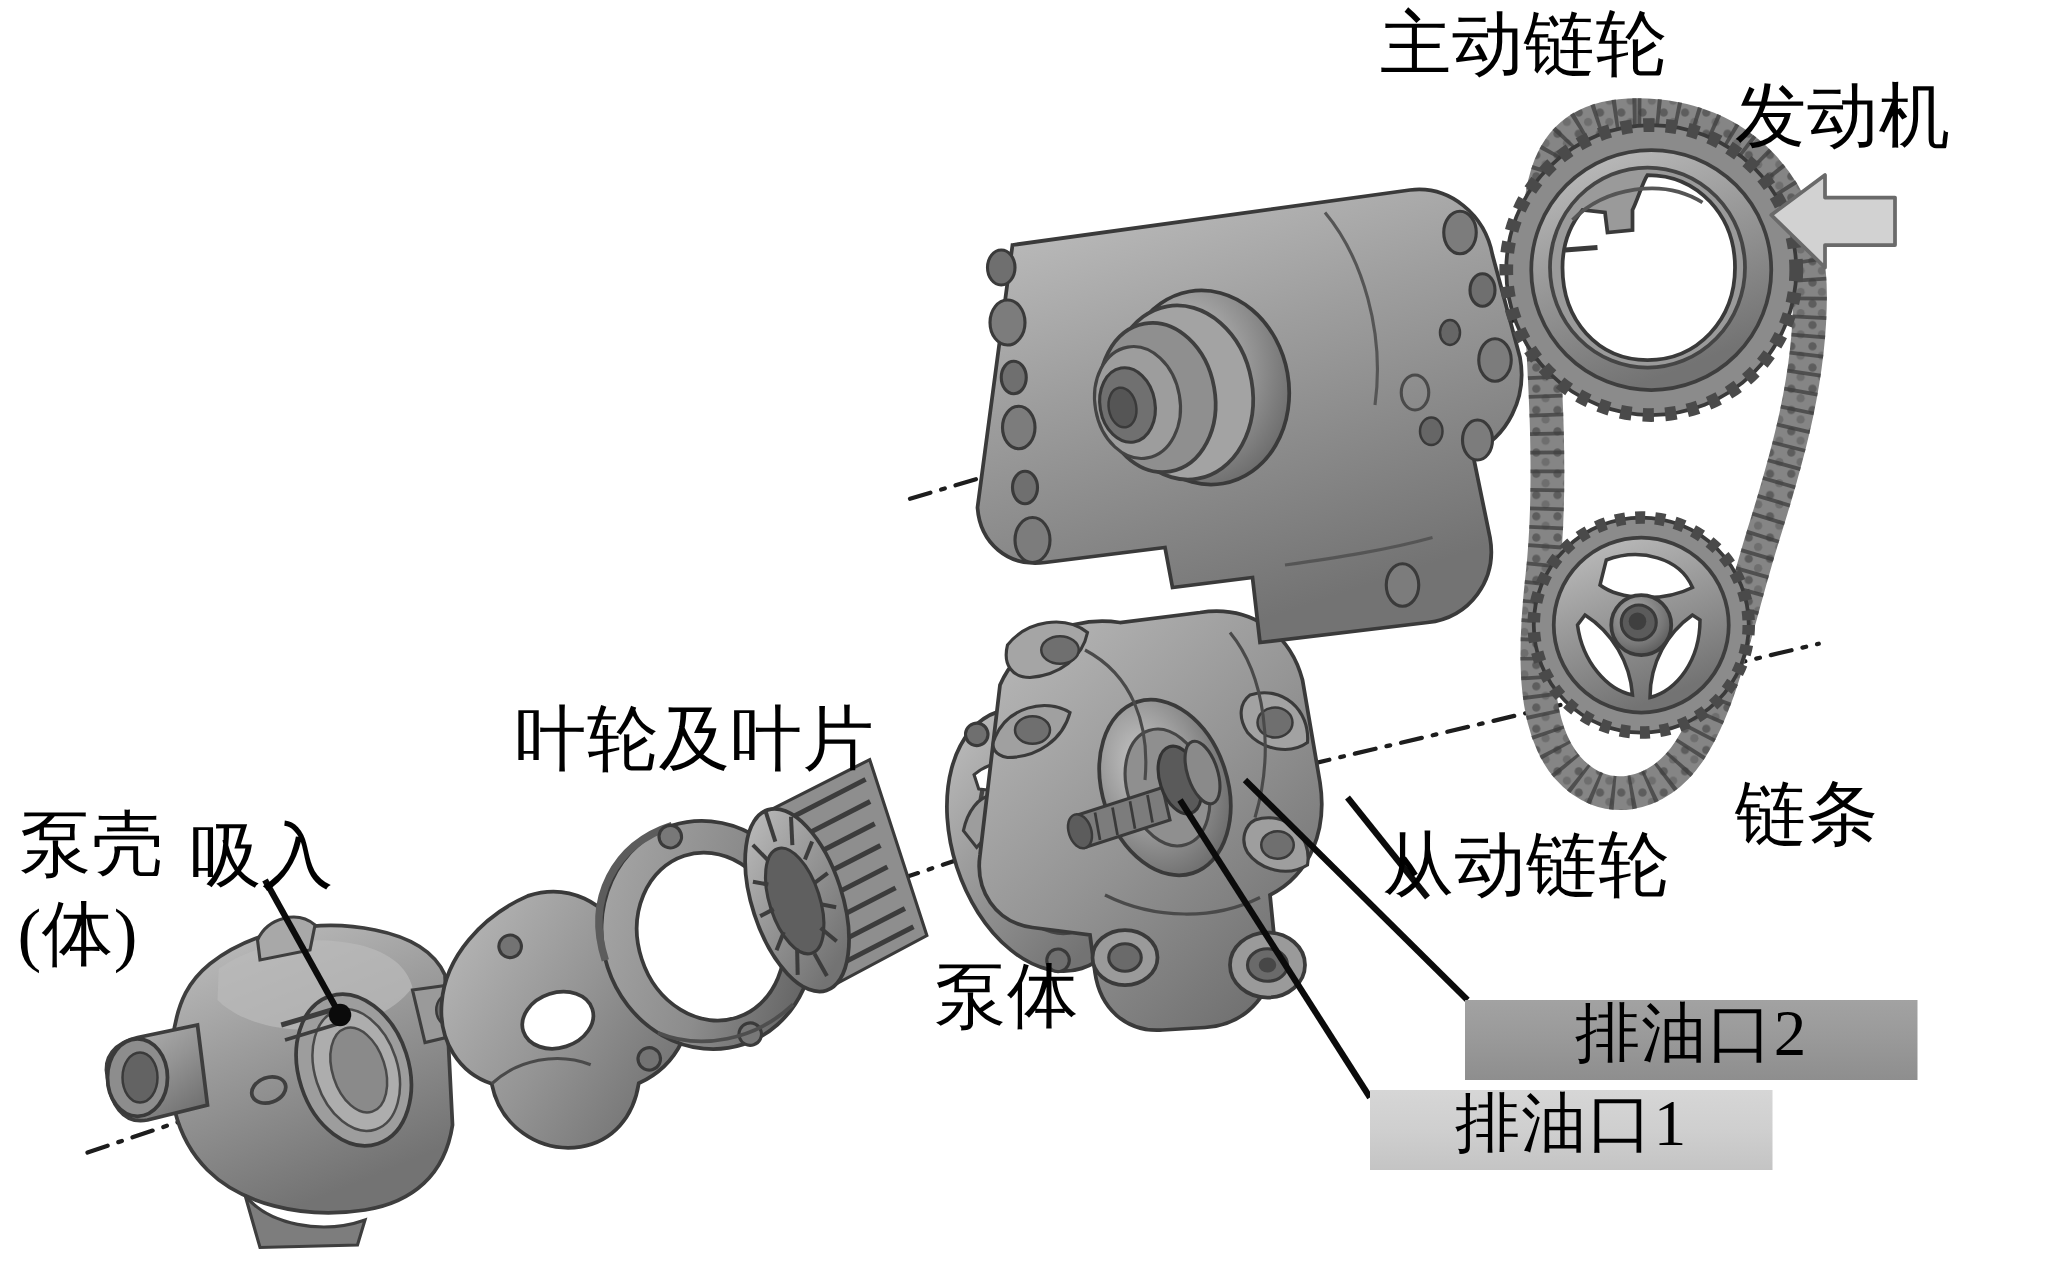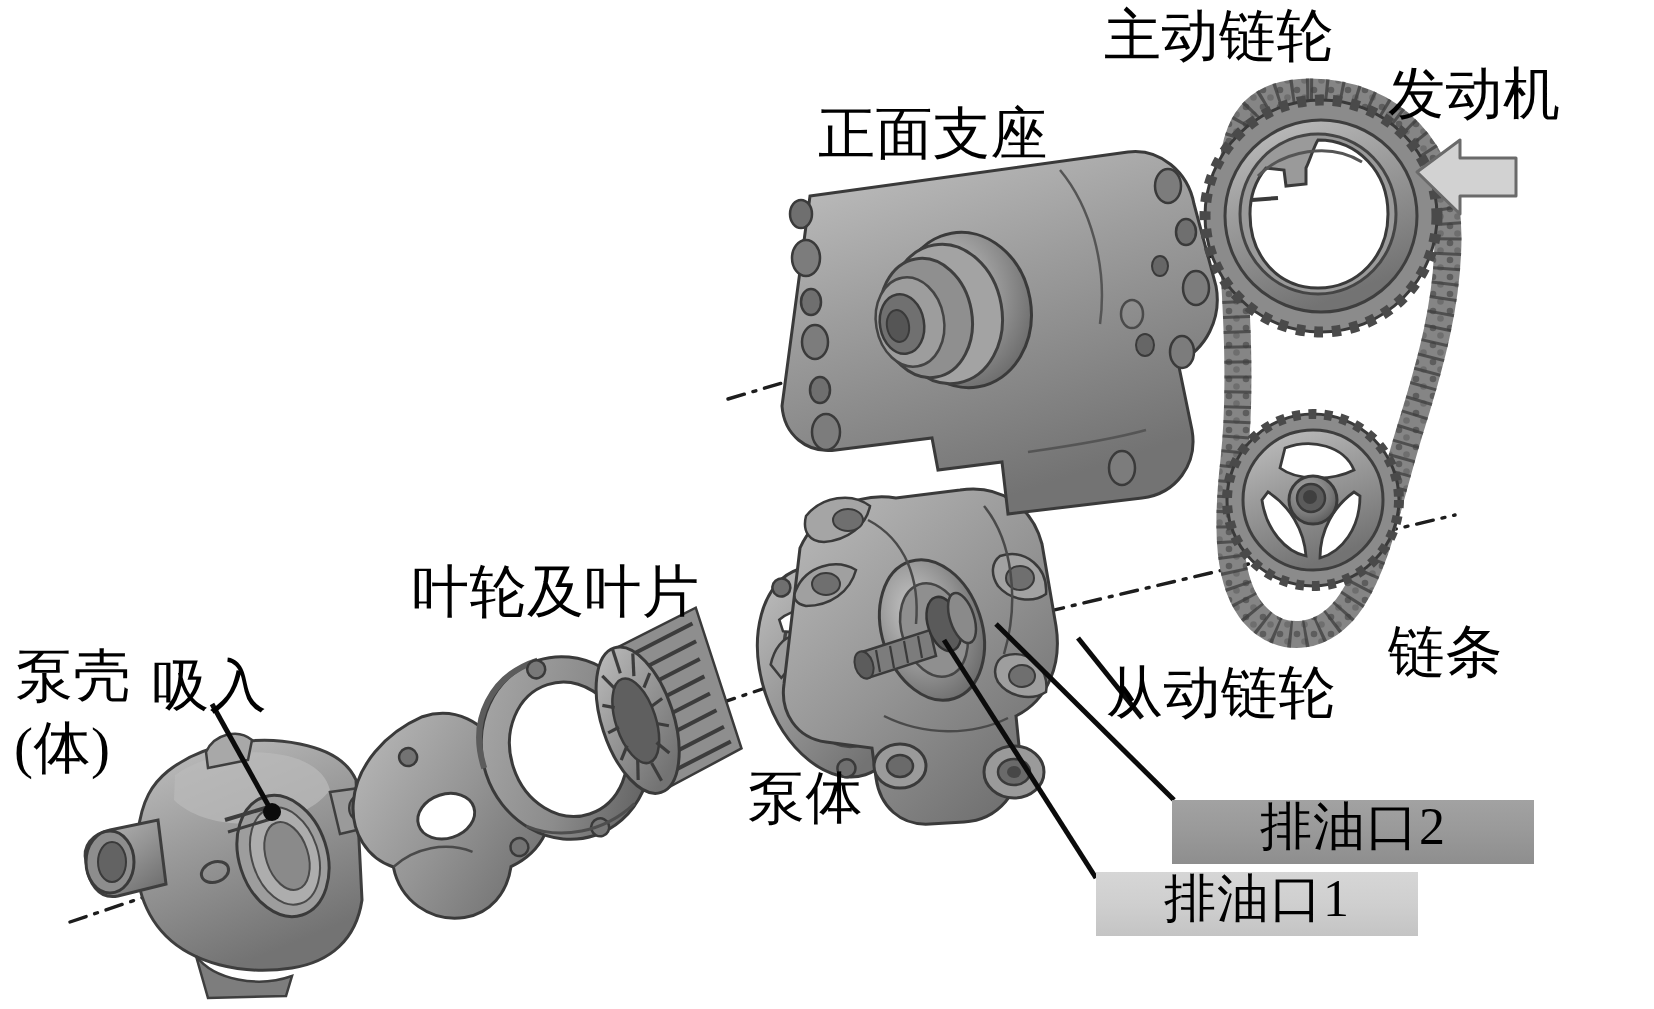--- a/index.html
+++ b/index.html
@@ -353,21 +353,20 @@
     <g>
       <path d="M1078 638 L1142 718" stroke="#0b0b0b" stroke-width="5" fill="none"></path>
     </g>
 
     <g>
       <path d="M1417 172 L1460 140 L1460 158 L1516 158 L1516 196 L1460 196
                L1460 214 Z" fill="#d2d2d2" stroke="#6a6a6a" stroke-width="3" stroke-linejoin="round"></path>
     </g>
   </svg>
 
-  <div class="lbl lbl-xl" style="left:818px; top:104px;">正面支座</div>
 
   <div class="lbl lbl-xl" style="left:1104px; top:6px;">主动链轮</div>
 
 
   <div class="lbl lbl-xl" style="left:1388px; top:64px;">发动机</div>
 
   <div class="lbl lbl-xl" style="left:412px; top:562px;">叶轮及叶片</div>
 
   <div class="lbl lbl-xl" style="left:16px; top:646px;">泵壳</div>
 

